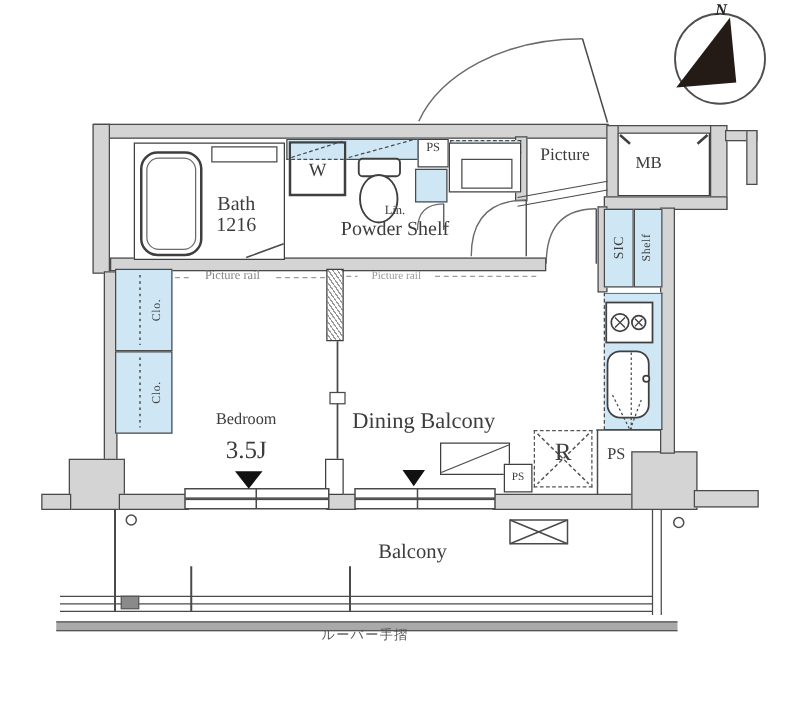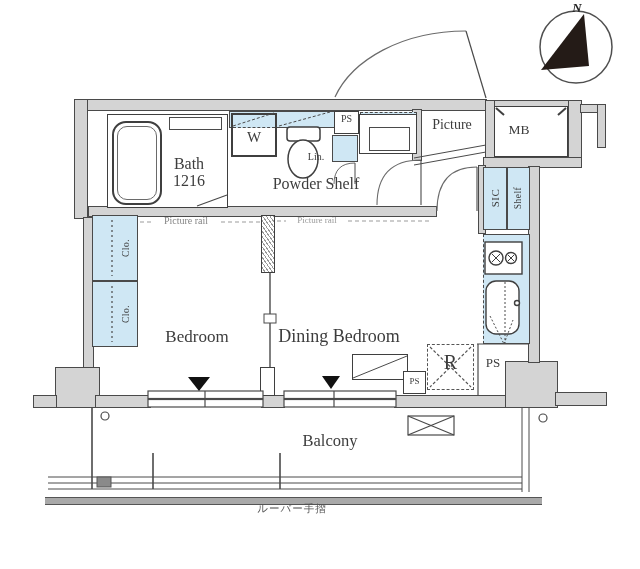--- a/index.html
+++ b/index.html
@@ -214,21 +214,21 @@
     </g>
   </svg>
 
   <div class="t" style="left:566px;top:0px;width:22px;font:italic bold 13px 'Liberation Serif',serif;color:#222;">N</div>
 
   <div class="t" style="left:159px;top:156px;width:60px;font-size:16px;">
     <span>Bath</span><br>
     <span>1216</span>
   </div>
   <div class="t" style="left:231px;top:130px;width:46px;font-size:15px;">W</div>
-  <div class="t" style="left:298px;top:152px;width:36px;font-size:10px;">Lin.</div>
+  <div class="t" style="left:298px;top:164px;width:36px;font-size:10px;">Lin.</div>
   <div class="t" style="left:334px;top:114px;width:25px;font-size:10px;">PS</div>
   <div class="t" style="left:248px;top:176px;width:136px;font-size:16px;">Powder Shelf</div>
   <div class="t" style="left:416px;top:118px;width:72px;font-size:14px;">Picture</div>
   <div class="t" style="left:494px;top:123px;width:50px;font-size:13.5px;">MB</div>
 
   <div class="vt" style="left:483px;top:168px;width:24px;height:60px;font-size:11px;">
       <span>SIC</span>
     </div>
   <div class="vt" style="left:507px;top:168px;width:23px;height:60px;font-size:9.5px;">
       <span>Shelf</span>
@@ -236,22 +236,23 @@
   <div class="vt" style="left:116px;top:222px;width:20px;height:52px;font-size:9.5px;">
       <span>Clo.</span>
     </div>
   <div class="vt" style="left:116px;top:288px;width:20px;height:52px;font-size:9.5px;">
       <span>Clo.</span>
     </div>
 
   <div class="t muted" style="left:153px;top:216px;width:66px;font-size:10px;">Picture rail</div>
   <div class="t faint" style="left:288px;top:216px;width:58px;font-size:9px;">Picture rail</div>
 
-  <div class="t" style="left:141px;top:328px;width:112px;font-size:17px;">Bedroom</div>
-  <div class="t" style="left:270px;top:327px;width:138px;font-size:18px;">Dining Bedroom</div>
+  <div class="t" style="left:141px;top:328px;width:112px;font-size:13px;">Bedroom</div>
+  <div class="t" style="left:141px;top:350px;width:112px;font-size:20px;">3.5J</div>
+  <div class="t" style="left:270px;top:327px;width:138px;font-size:18px;">Dining Balcony</div>
 
   <div class="t" style="left:427px;top:352px;width:47px;font-size:20px;">R</div>
   <div class="t" style="left:403px;top:377px;width:23px;font-size:9px;">PS</div>
   <div class="t" style="left:477px;top:356px;width:32px;font-size:13px;">PS</div>
 
   <div class="t" style="left:288px;top:432px;width:84px;font-size:16.5px;">Balcony</div>
   <div class="t" style="left:244px;top:503px;width:96px;font-size:10.5px;color:#555;letter-spacing:1px;">ルーバー手摺</div>
 
 </div>
 

